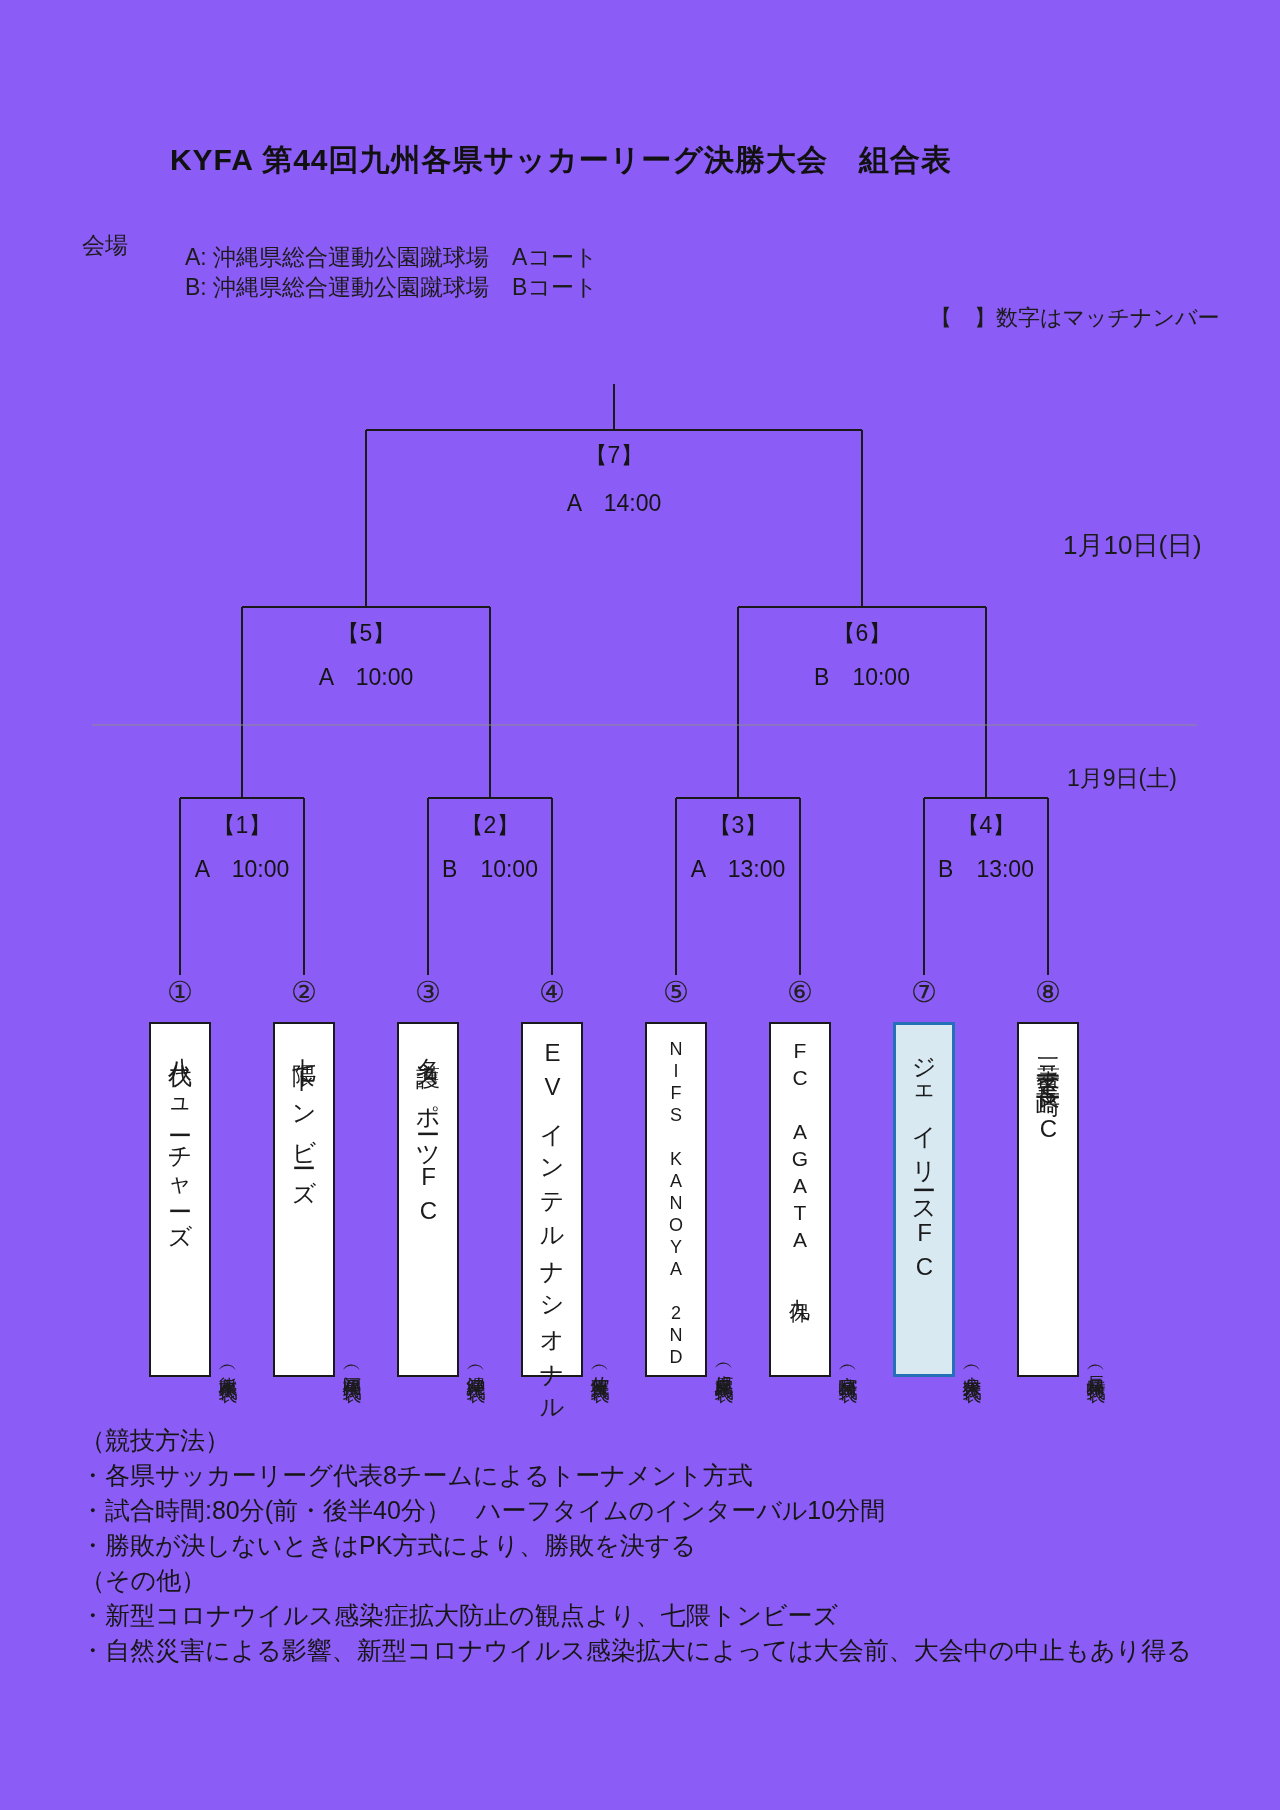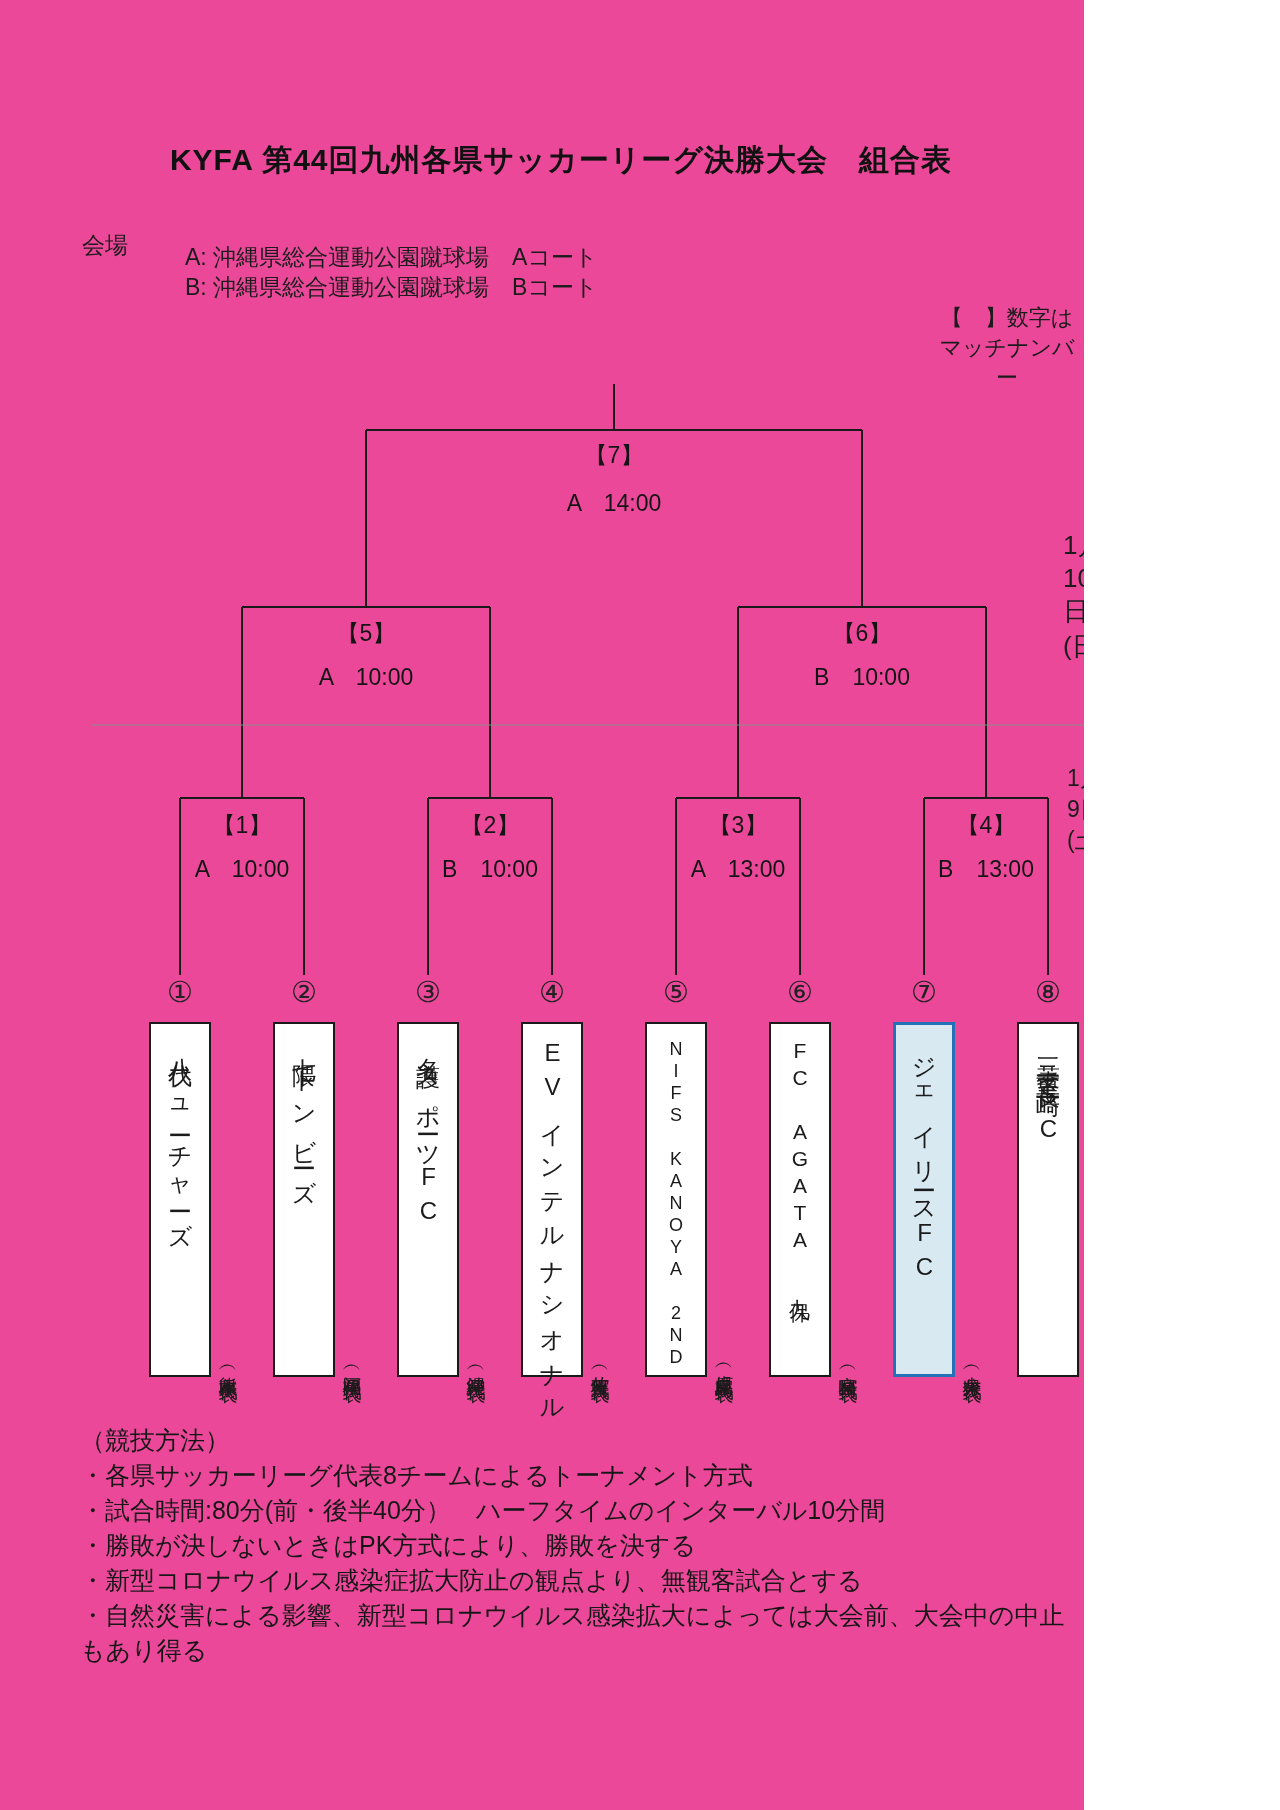--- a/index.html
+++ b/index.html
@@ -1,17 +1,17 @@
 <!DOCTYPE html>
 <html style="--highlight_border: #2471B8; --highlight_fill: #D8E9F2; --line: #1a1a1a; --divider: #8c8c8c;"><head>
 <meta charset="utf-8">
 <style>
   html,body{margin:0;padding:0;background:#ffffff;}
   .page{
-    position:relative;width:1084px;height:1810px;background:#ec4899;overflow:hidden;
+    position:relative;width:1280px;height:1810px;background:#8b5cf6;overflow:hidden;
     font-family:"Liberation Sans","DejaVu Sans",sans-serif;color:#1b1b1b;
   }
   .abs{position:absolute;}
   .title{top:140px;left:0;width:1122px;text-align:center;font-size:30px;font-weight:bold;letter-spacing:1px;color:#111;}
   .venue-label{top:230px;left:82px;font-size:23px;}
   .venue-a{top:230px;left:185px;font-size:23px;margin-top:12px;}
   .venue-b{top:272px;left:185px;font-size:23px;}
   .note{top:303px;left:930px;font-size:22px;text-align:center;}
   .date-sun{top:528px;left:1063px;font-size:26px;}
   .date-sat{top:763px;left:1067px;font-size:23px;}
@@ -130,17 +130,18 @@
   <div class="pref p5">（鹿児島県代表）</div>
   <div class="pref p6">（宮崎県代表）</div>
   <div class="pref p7">（大分県代表）</div>
   <div class="pref p8">（長崎県代表）</div>
 
   <div class="notes">
     <div>（競技方法）</div>
     <div>・各県サッカーリーグ代表8チームによるトーナメント方式</div>
     <div>・試合時間:80分(前・後半40分）　ハーフタイムのインターバル10分間</div>
     <div>・勝敗が決しないときはPK方式により、勝敗を決する</div>
-    <div>・新型コロナウイルス感染症拡大防止の観点より、無観客試合とする</div>
+    <div>（その他）</div>
+    <div>・新型コロナウイルス感染症拡大防止の観点より、七隈トンビーズ</div>
     <div>・自然災害による影響、新型コロナウイルス感染拡大によっては大会前、大会中の中止もあり得る</div>
   </div>
 
 </div>
 
 </body></html>

